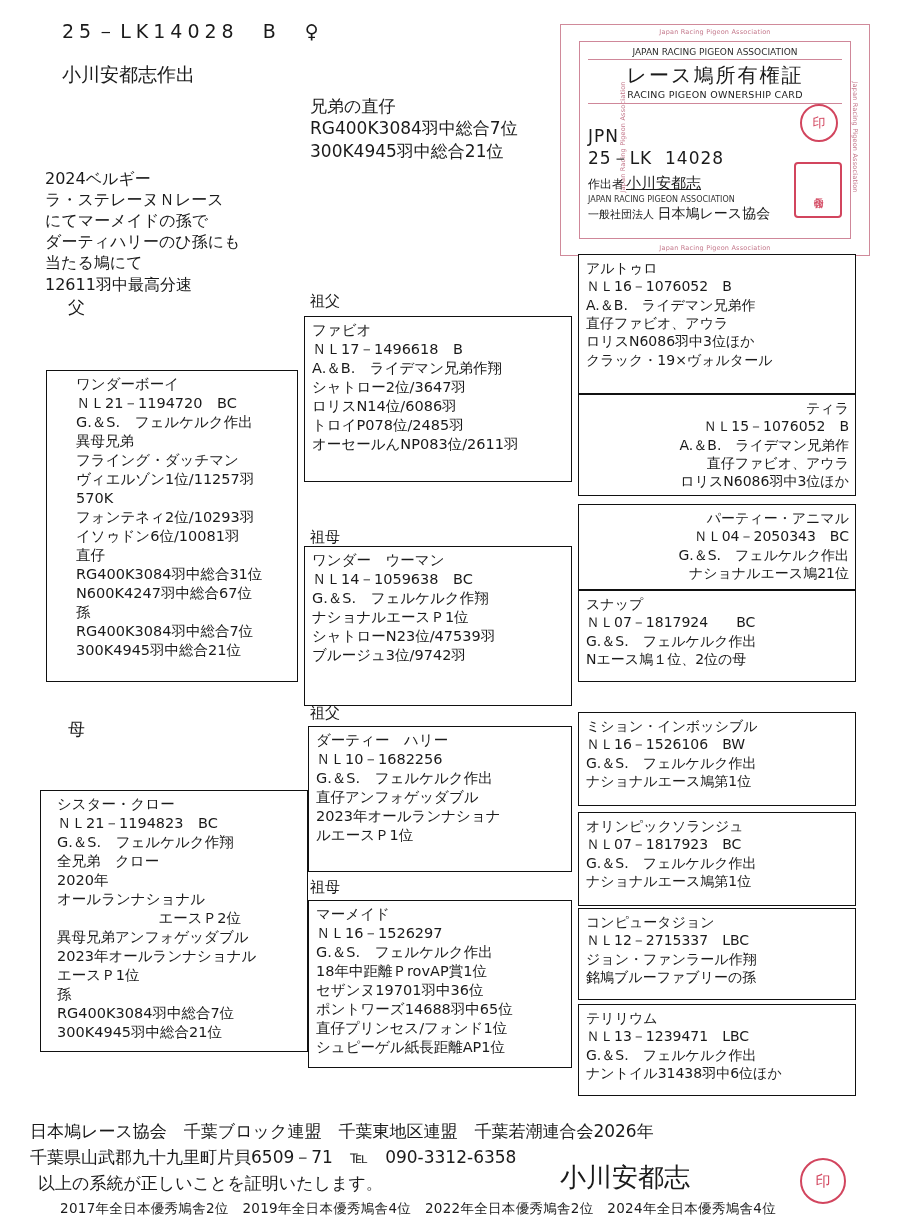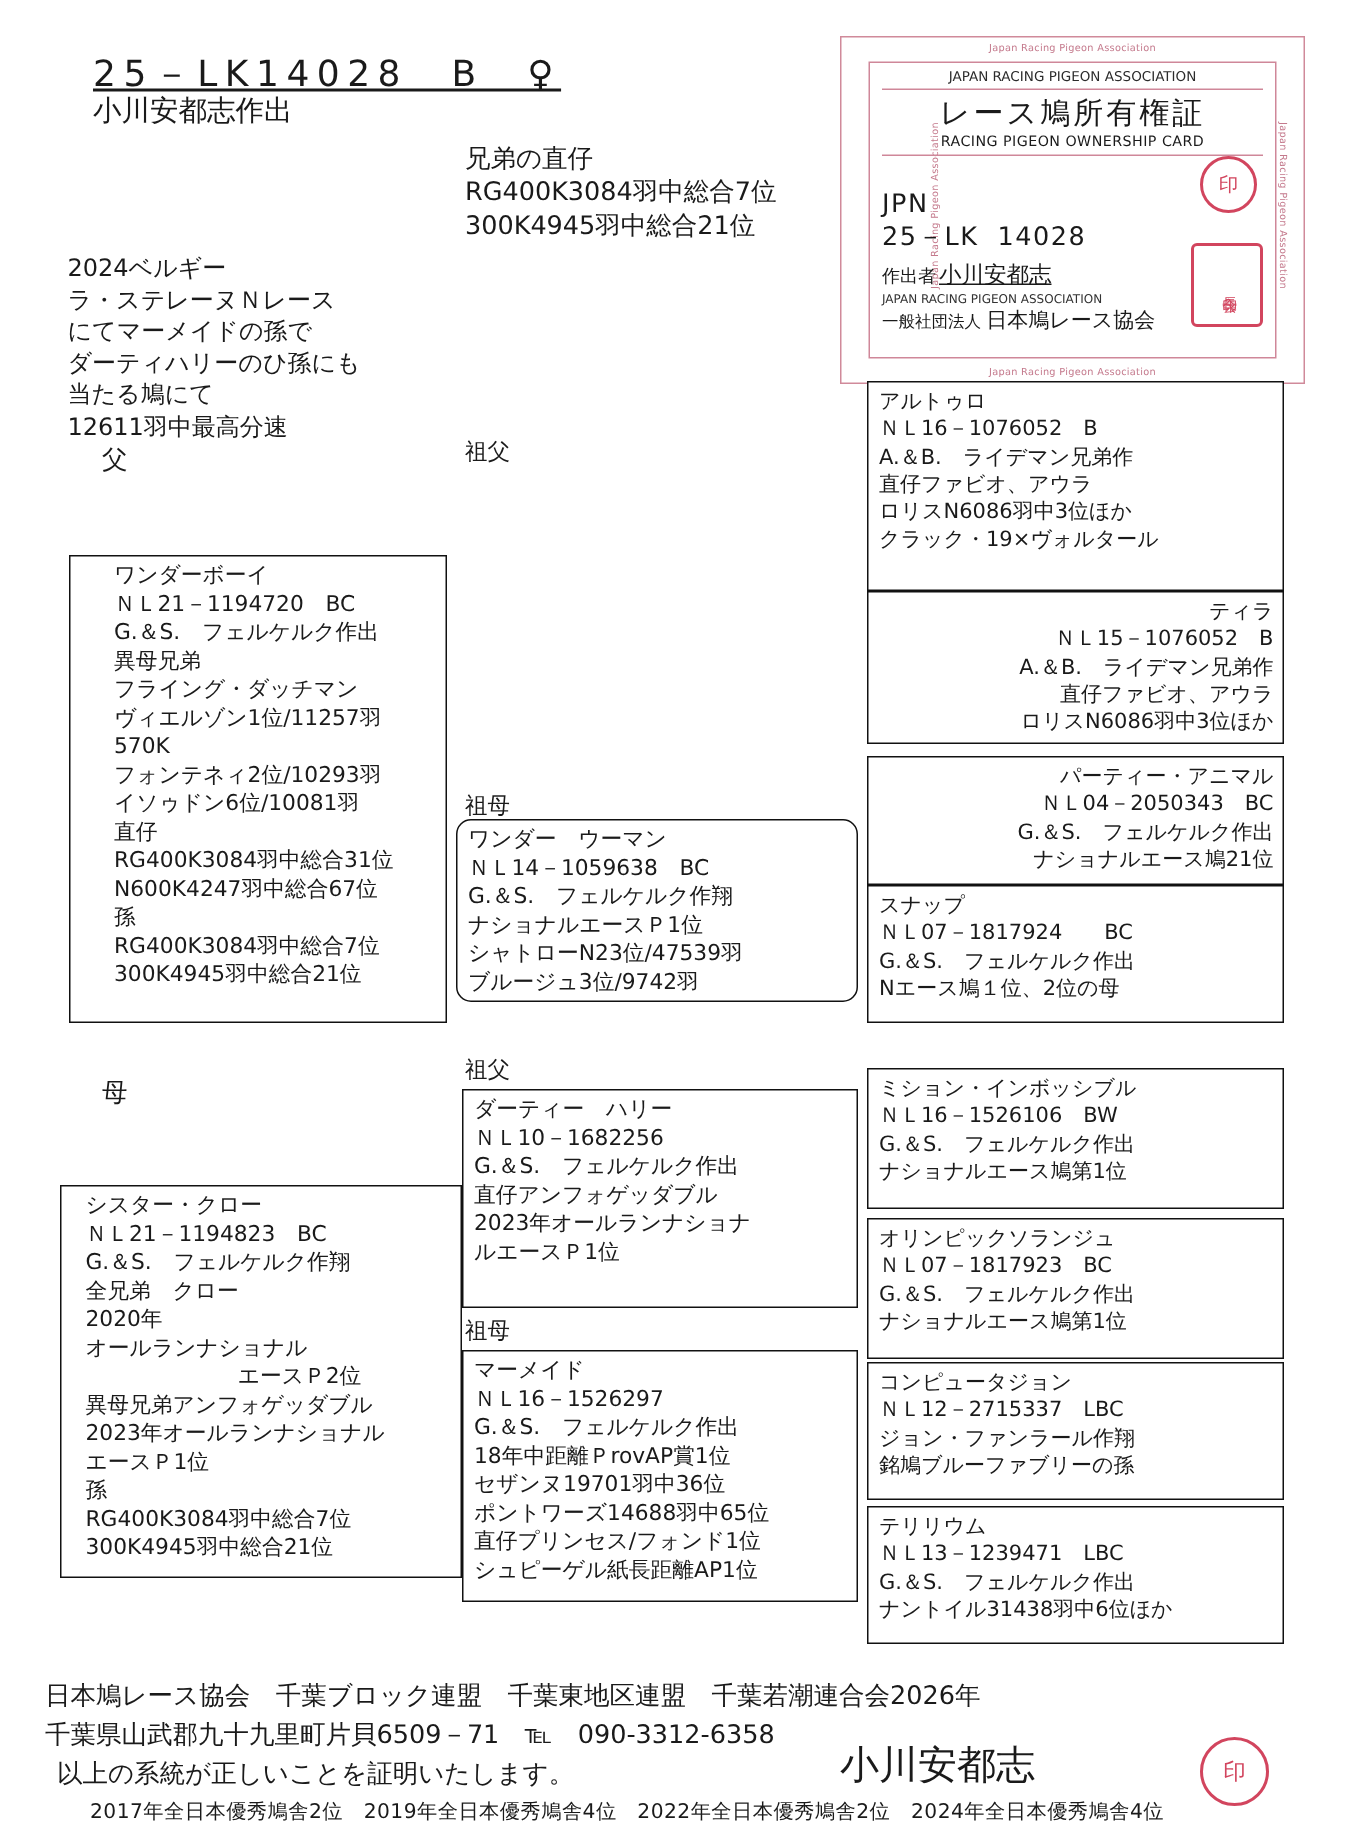--- a/index.html
+++ b/index.html
@@ -19,24 +19,23 @@
     position: absolute;
     left: 0; top: 0;
     width: 900px;
     height: 1223px;
   }
   .abs { position: absolute; }
   .txt { white-space: pre; line-height: 1.32; }
 
   
   #doc-id {
-    left: 62px; top: 34px;
-    font-size: 24px;
+    left: 62px; top: 19px;
+    font-size: 19px;
     letter-spacing: 5px;
-    text-decoration: underline;
   }
   #breeder-top {
     left: 62px; top: 62px;
     font-size: 19px;
   }
   #sibling-note {
     left: 310px; top: 95px;
     font-size: 17px;
   }
   #belgium-note {
@@ -225,22 +224,29 @@
 2020年
 オールランナショナル
 　　　　　　　エースＰ2位
 異母兄弟アンフォゲッダブル
 2023年オールランナショナル
 エースＰ1位
 孫
 RG400K3084羽中総合7位
 300K4945羽中総合21位</div>
 
-
-  <div class="abs pbox" style="left:304px; top:546px; width:268px; height:122px;border-radius:10px;">ワンダー　ウーマン
+  <div class="abs pbox" style="left:304px; top:316px; width:268px; height:166px;">ファビオ
+ＮＬ17－1496618　B
+A.＆B.　ライデマン兄弟作翔
+シャトロー2位/3647羽
+ロリスN14位/6086羽
+トロイP078位/2485羽
+オーセールんNP083位/2611羽</div>
+
+  <div class="abs pbox" style="left:304px; top:546px; width:268px; height:160px;">ワンダー　ウーマン
 ＮＬ14－1059638　BC
 G.＆S.　フェルケルク作翔
 ナショナルエースＰ1位
 シャトローN23位/47539羽
 ブルージュ3位/9742羽</div>
 
   <div class="abs pbox" style="left:308px; top:726px; width:264px; height:146px;">ダーティー　ハリー
 ＮＬ10－1682256
 G.＆S.　フェルケルク作出
 直仔アンフォゲッダブル

